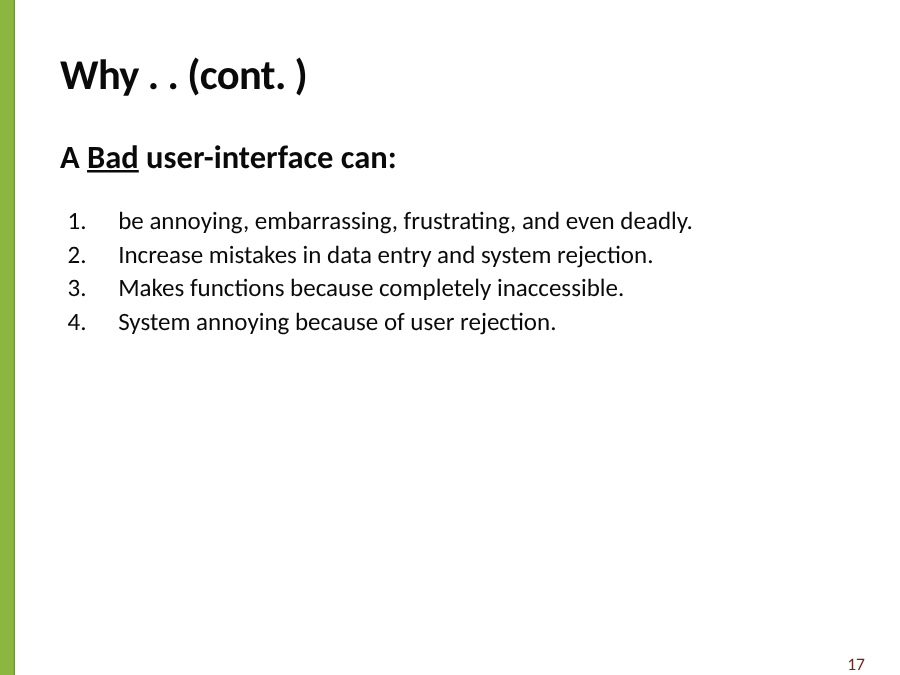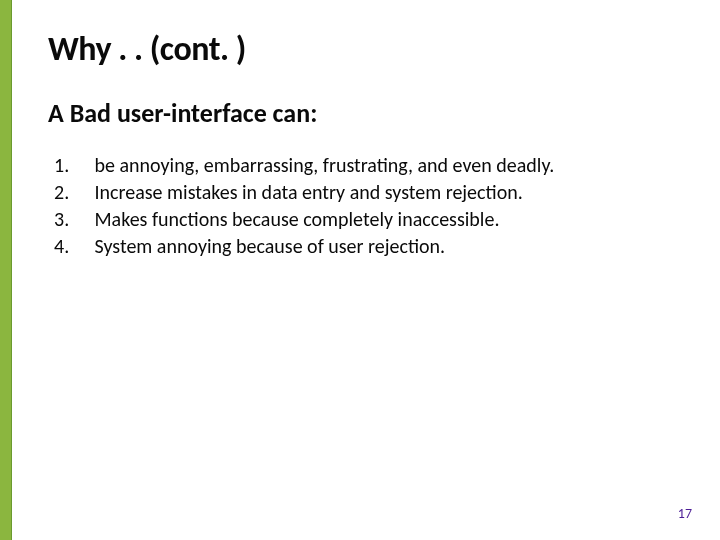--- a/index.html
+++ b/index.html
@@ -19,36 +19,37 @@
       height: 540px;
       background: #8bb63f;
       border-right: 1px solid #6a9a2e;
     }
     .slide {
       position: absolute;
       left: 12px;
       top: 0;
       width: 708px;
       height: 540px;
-      padding: 28px 40px 20px 36px;
+      padding: 40px 40px 20px 36px;
     }
     .title {
       font-size: 34px;
       font-weight: 700;
       color: #0a0a0a;
       margin-bottom: 28px;
       letter-spacing: -0.5px;
     }
     .subtitle {
       font-size: 26px;
       font-weight: 700;
       color: #0a0a0a;
       margin-bottom: 24px;
     }
     .subtitle .underline {
+      text-decoration: underline;
     }
     .list {
       list-style: none;
       counter-reset: item;
       padding-left: 6px;
     }
     .list li {
       counter-increment: item;
       font-size: 20px;
       color: #0a0a0a;
@@ -62,23 +63,23 @@
       display: inline-block;
       width: 36px;
       text-indent: 0;
     }
     .list li .body {
       text-indent: 0;
     }
     .page-number {
       position: absolute;
       right: 28px;
-      bottom: 18px;
+      bottom: 0;
       font-size: 14px;
-      color: #4c1d95;
+      color: #7f1d1d;
       text-align: center;
     }
   </style>
 </head>
 <body>
 
 <div class="left-bar"></div>
 
 <div class="slide">
 

